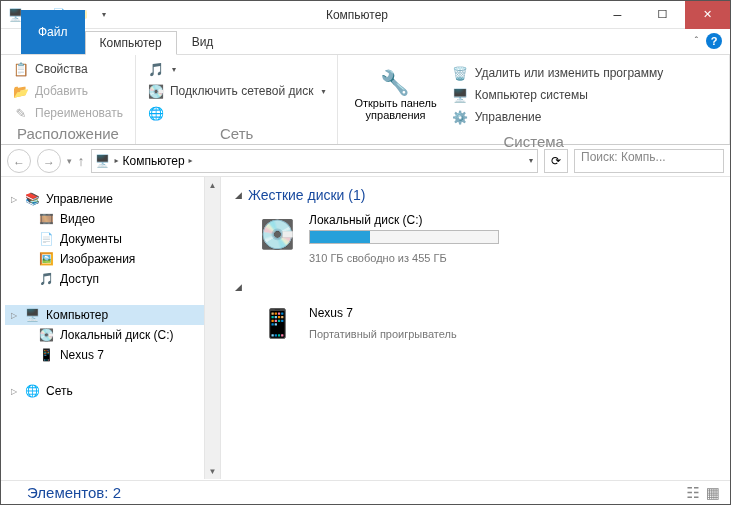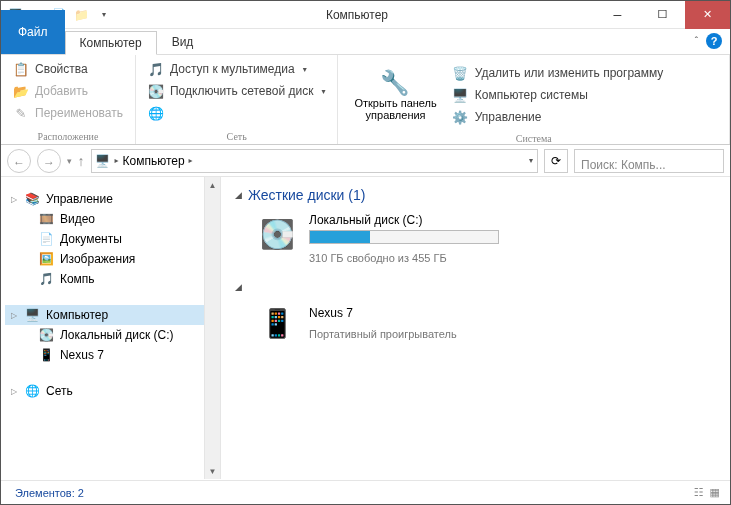--- a/index.html
+++ b/index.html
@@ -8,46 +8,46 @@
 .titlebar { height: 28px; display: flex; align-items: center; background: #fff; border-bottom: 1px solid #e5e5e5; }
 .titlebar .qat { display: flex; align-items: center; gap: 4px; padding: 0 6px; }
 .titlebar .qat span { width: 18px; height: 18px; display: inline-flex; align-items: center; justify-content: center; font-size: 12px; }
 .titlebar .title { flex: 1; text-align: center; font-size: 12px; color: #333; }
 .titlebar .winbtns { display: flex; }
 .titlebar .winbtns div { width: 45px; height: 28px; display: flex; align-items: center; justify-content: center; font-size: 11px; }
 .titlebar .winbtns .close { background: #c75050; color: #fff; }
 
 .tabs { height: 26px; display: flex; align-items: flex-end; background: #fff; border-bottom: 1px solid #ddd; position: relative; }
 .tab { padding: 4px 14px; font-size: 12px; color: #333; cursor: pointer; border: 1px solid transparent; }
-.tab.file { background: #1979ca; color: #fff; padding: 14px 16px; }
+.tab.file { background: #1979ca; color: #fff; padding: 14px 16px; margin-left: 20px; }
 .tab.active { border: 1px solid #ccc; border-bottom: 1px solid #fff; background: #fff; margin-bottom: -1px; }
 .tabs .help { position: absolute; right: 8px; top: 4px; display: flex; gap: 8px; align-items: center; }
 .help-icon { width: 16px; height: 16px; border-radius: 50%; background: #0a7dd8; color: #fff; font-size: 11px; display: flex; align-items: center; justify-content: center; font-weight: bold; }
 .chevron { font-size: 10px; color: #555; }
 
 .ribbon { height: 90px; background: #fff; border-bottom: 1px solid #ccc; display: flex; }
 .ribbon-group { border-right: 1px solid #e5e5e5; padding: 4px 8px 2px; display: flex; flex-direction: column; }
 .ribbon-group .items { flex: 1; display: flex; flex-direction: column; gap: 2px; }
 .ribbon-group .item { display: flex; align-items: center; gap: 6px; font-size: 12px; padding: 2px 4px; color: #444; cursor: pointer; white-space: nowrap; }
 .ribbon-group .item.disabled { color: #aaa; }
-.ribbon-group .label { text-align: center; font-size: 10px; color: #888; padding-top: 2px; font-family: Liberation Serif, serif; }
+.ribbon-group .label { text-align: center; font-size: 15px; color: #888; padding-top: 2px; }
 .ribbon-group.sys { display: flex; flex-direction: column; }
 .sys-wrap { display: flex; flex: 1; }
 .sys-left { display: flex; flex-direction: column; align-items: center; justify-content: center; padding: 0 8px; font-size: 11px; text-align: center; }
 .sys-right { display: flex; flex-direction: column; gap: 2px; padding: 4px; }
 .dd { font-size: 8px; color: #555; margin-left: 2px; }
 .ico { width: 16px; height: 16px; display: inline-flex; align-items: center; justify-content: center; font-size: 13px; }
 
 .navbar { height: 32px; display: flex; align-items: center; padding: 3px 6px; gap: 6px; border-bottom: 1px solid #e5e5e5; }
 .navbtn { width: 24px; height: 24px; border: 1px solid #ccc; border-radius: 50%; display: flex; align-items: center; justify-content: center; font-size: 12px; color: #888; }
 .addr { flex: 1; height: 24px; border: 1px solid #ccc; display: flex; align-items: center; padding: 0 4px; font-size: 12px; gap: 4px; }
 .addr .crumb { display: flex; align-items: center; gap: 4px; }
 .addr .tri { font-size: 8px; color: #555; }
 .refresh { width: 24px; height: 24px; border: 1px solid #ccc; display: flex; align-items: center; justify-content: center; font-size: 12px; }
-.search { width: 150px; height: 24px; border: 1px solid #ccc; padding: 0 6px; font-size: 12px; color: #888; display: flex; align-items: flex-end; }
+.search { width: 150px; height: 24px; border: 1px solid #ccc; padding: 0 6px; font-size: 12px; color: #888; display: flex; align-items: flex-start; }
 
 .body { display: flex; height: 302px; }
 .nav { width: 220px; border-right: 1px solid #e5e5e5; padding: 12px 4px 4px; overflow: hidden; position: relative; }
 .nav-group { margin-bottom: 16px; }
 .nav-item { display: flex; align-items: center; gap: 6px; font-size: 12px; padding: 3px 4px 3px 20px; cursor: pointer; }
 .nav-item.root { padding-left: 6px; }
 .nav-item.root::before { content: "▷"; font-size: 8px; color: #888; margin-right: 2px; }
 .nav-item.child { padding-left: 34px; }
 .nav-item.sel { background: #cde6f7; }
 
@@ -57,21 +57,21 @@
 .drive { display: flex; gap: 10px; padding: 2px 6px 10px 22px; }
 .drive-icon { width: 42px; height: 42px; display: flex; align-items: center; justify-content: center; font-size: 28px; }
 .drive-info { flex: 1; max-width: 220px; }
 .drive-name { font-size: 12px; margin-bottom: 3px; }
 .drive-bar { width: 190px; height: 14px; border: 1px solid #bbb; background: #f5f5f5; position: relative; }
 .drive-bar .fill { position: absolute; left: 0; top: 0; bottom: 0; background: #26a0da; }
 .drive-sub { font-size: 11px; color: #777; margin-top: 8px; }
 .device { display: flex; gap: 10px; padding: 2px 6px 10px 22px; align-items: center; }
 .device-icon { width: 42px; height: 42px; display: flex; align-items: center; justify-content: center; font-size: 28px; }
 
-.status { position: absolute; bottom: 0; left: 0; right: 0; height: 24px; border-top: 1px solid #e5e5e5; display: flex; align-items: center; padding: 0 14px; font-size: 11px; color: #17499e; }
+.status { position: absolute; bottom: 0; left: 0; right: 0; height: 24px; border-top: 1px solid #e5e5e5; display: flex; align-items: center; padding: 0 26px; font-size: 15px; color: #17499e; }
 .status .views { position: absolute; right: 10px; display: flex; gap: 6px; color: #888; }
 
 .scrollbar-v { position: absolute; right: 0; top: 0; bottom: 0; width: 16px; background: #f0f0f0; border-left: 1px solid #e5e5e5; }
 .scrollbar-v .arrow { height: 16px; display: flex; align-items: center; justify-content: center; font-size: 8px; color: #666; }
 </style>
 </head>
 <body>
 
 <div class="titlebar">
   <div class="qat">
@@ -115,21 +115,20 @@
           <span>Переименовать</span>
         </div>
     </div>
     <div class="label">Расположение</div>
   </div>
 
   <div class="ribbon-group">
     <div class="items">
       <div class="item">
           <span class="ico">🎵</span>
-          <span>Доступ к мультимедиа</span>
           <span class="dd">▾</span>
         </div>
       <div class="item">
           <span class="ico">💽</span>
           <span>Подключить сетевой диск</span>
           <span class="dd">▾</span>
         </div>
       <div class="item">
           <span class="ico">🌐</span>
         </div>
@@ -196,21 +195,21 @@
       <div class="nav-item child">
           <span>📄</span>
           <span>Документы</span>
         </div>
       <div class="nav-item child">
           <span>🖼️</span>
           <span>Изображения</span>
         </div>
       <div class="nav-item child">
           <span>🎵</span>
-          <span>Компь</span>
+          <span>Доступ</span>
         </div>
     </div>
     <div class="nav-group">
       <div class="nav-item root sel">
           <span>🖥️</span>
           <span>Компьютер</span>
         </div>
       <div class="nav-item child">
           <span>💽</span>
           <span>Локальный диск (C:)</span>

